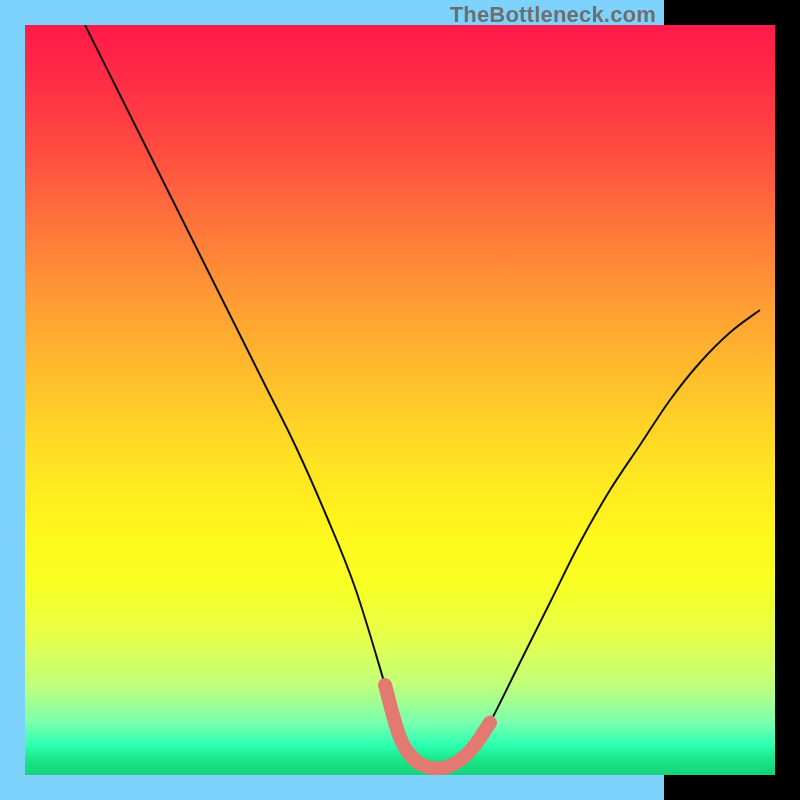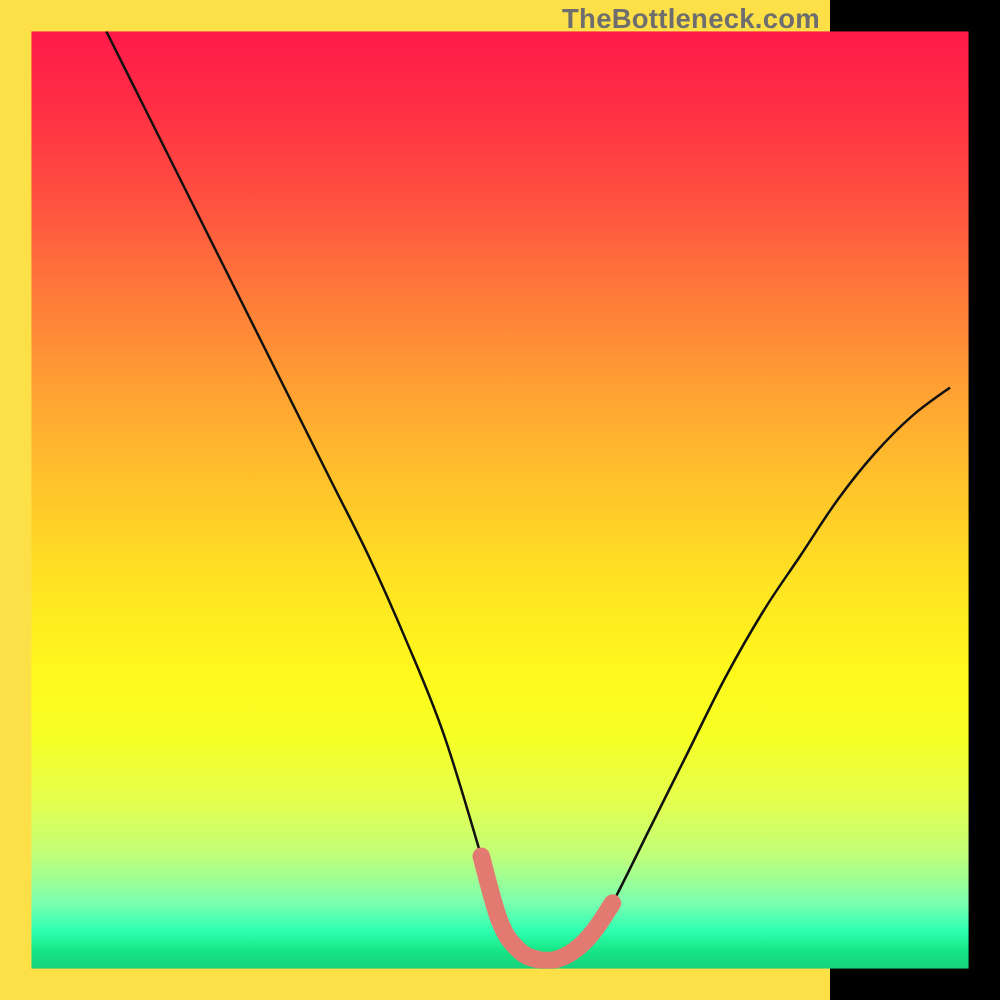--- a/index.html
+++ b/index.html
@@ -1,21 +1,21 @@
 <!DOCTYPE html>
 <html><head>
 <meta charset="utf-8">
 <style>
   * { margin: 0; padding: 0; box-sizing: border-box; }
   html, body { width: 800px; height: 800px; overflow: hidden; background: #000; }
   .chart-container {
     position: relative;
     width: 664px;
     height: 800px;
-    background: #fde047;
+    background: #7dd3fc;
   }
   .watermark {
     position: absolute;
     top: 2px;
     right: 8px;
     font-family: Arial, Helvetica, sans-serif;
     font-size: 22px;
     font-weight: 600;
     color: #6e6e6e;
     z-index: 20;

